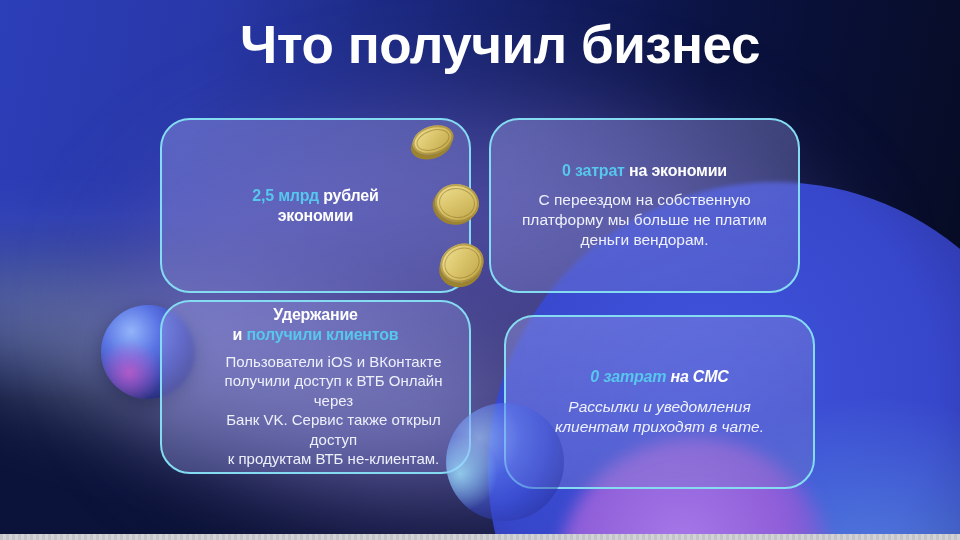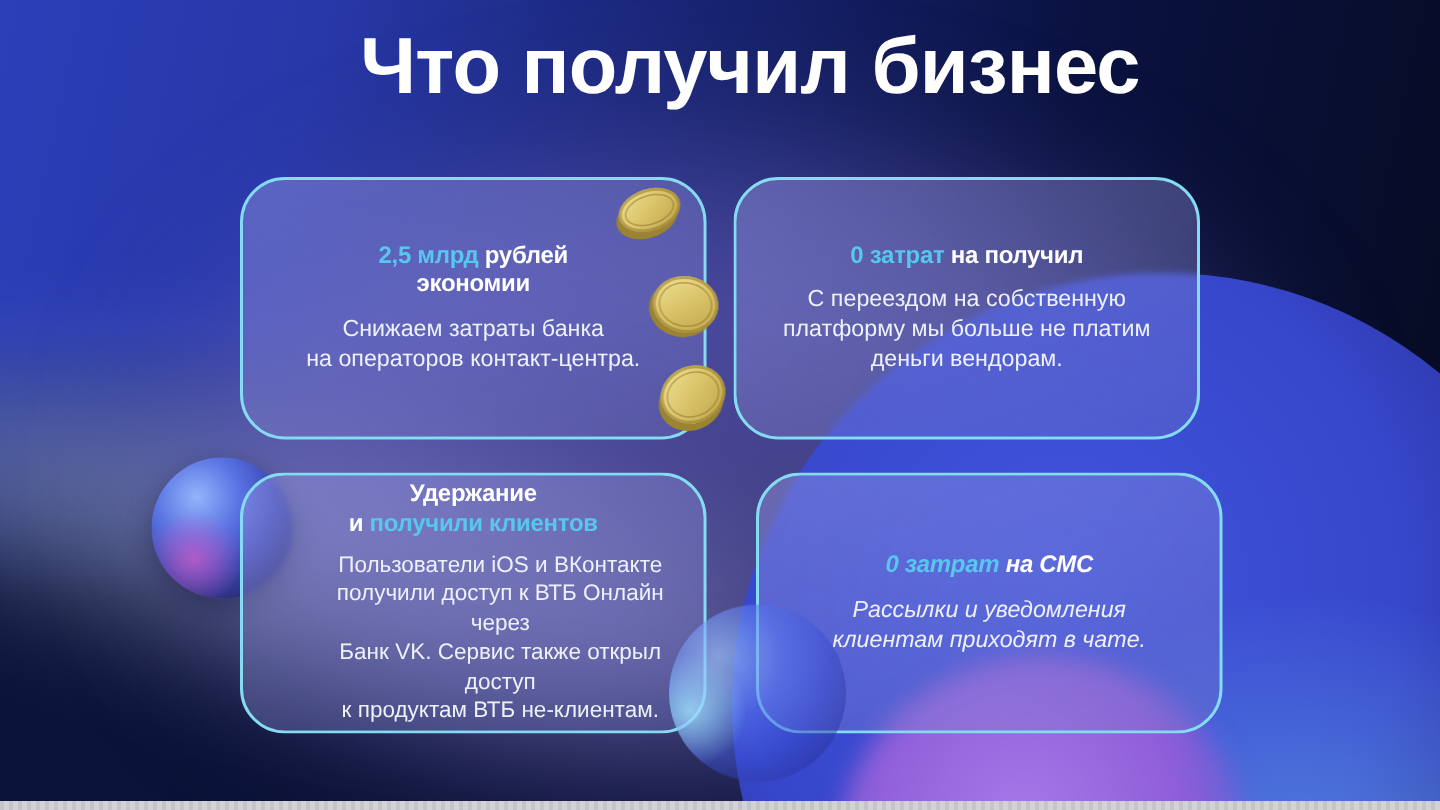--- a/index.html
+++ b/index.html
@@ -34,21 +34,21 @@
     font-size:53px;font-weight:700;color:#ffffff;letter-spacing:-.5px;margin:0;padding-left:20px;}
   .card{
     position:absolute;z-index:20;box-sizing:border-box;
     border:2.5px solid var(--card-border,#85dcf2);border-radius:30px;
     background:linear-gradient(160deg,rgba(150,152,225,.45),rgba(118,122,198,.30));
     backdrop-filter:blur(2px);
     display:flex;flex-direction:column;align-items:center;justify-content:center;
     text-align:center;color:#ffffff;padding:12px 14px;}
   .card-1{left:160px;top:118px;width:311px;height:175px;}
   .card-2{left:489px;top:118px;width:311px;height:175px;}
-  .card-3{left:160px;top:315px;width:311px;height:174px;}
+  .card-3{left:160px;top:300px;width:311px;height:174px;}
   .card-4{left:504px;top:315px;width:311px;height:174px;font-style:italic;}
   .heading{font-size:16px;font-weight:700;line-height:1.22;white-space:pre-line;letter-spacing:-.2px;}
   .body{font-size:15.5px;line-height:1.3;white-space:pre-line;margin-top:10px;color:#eef1fb;text-align:center;}
   .card-3 .body{margin-top:7px;font-size:15px;margin-left:36px;}
   .accent{color:var(--accent,#57c7ee);}
   .coin{position:absolute;z-index:34;border-radius:50%;
     background:linear-gradient(145deg,#f2e49a 0%,#dcc76e 45%,#bca245 100%);}
   .coin::after{content:"";position:absolute;inset:4px;border-radius:50%;
     border:1.5px solid rgba(140,110,35,.5);}
   .coin-1{width:42px;height:28px;left:412px;top:126px;transform:rotate(-18deg);
@@ -70,26 +70,24 @@
   <div class="layer center-glow"></div>
   <div class="layer sphere-big"></div>
   <div class="layer blob-purple"></div>
   <div class="layer bubble-left"></div>
 
   <h1 class="layer title">Что получил бизнес</h1>
 
   <div class="card card-1">
     <div class="heading"><span class="accent">2,5 млрд</span><span> рублей
 экономии</span></div>
-    <div class="body">Снижаем затраты банка
-на операторов контакт-центра.</div>
   </div>
 
   <div class="card card-2">
-    <div class="heading"><span class="accent">0 затрат</span><span> на получил</span></div>
+    <div class="heading"><span class="accent">0 затрат</span><span> на экономии</span></div>
     <div class="body">С переездом на собственную
 платформу мы больше не платим
 деньги вендорам.</div>
   </div>
 
   <div class="card card-3">
     <div class="heading"><span>Удержание
 и </span><span class="accent">получили клиентов</span></div>
     <div class="body">Пользователи iOS и ВКонтакте
 получили доступ к ВТБ Онлайн через

